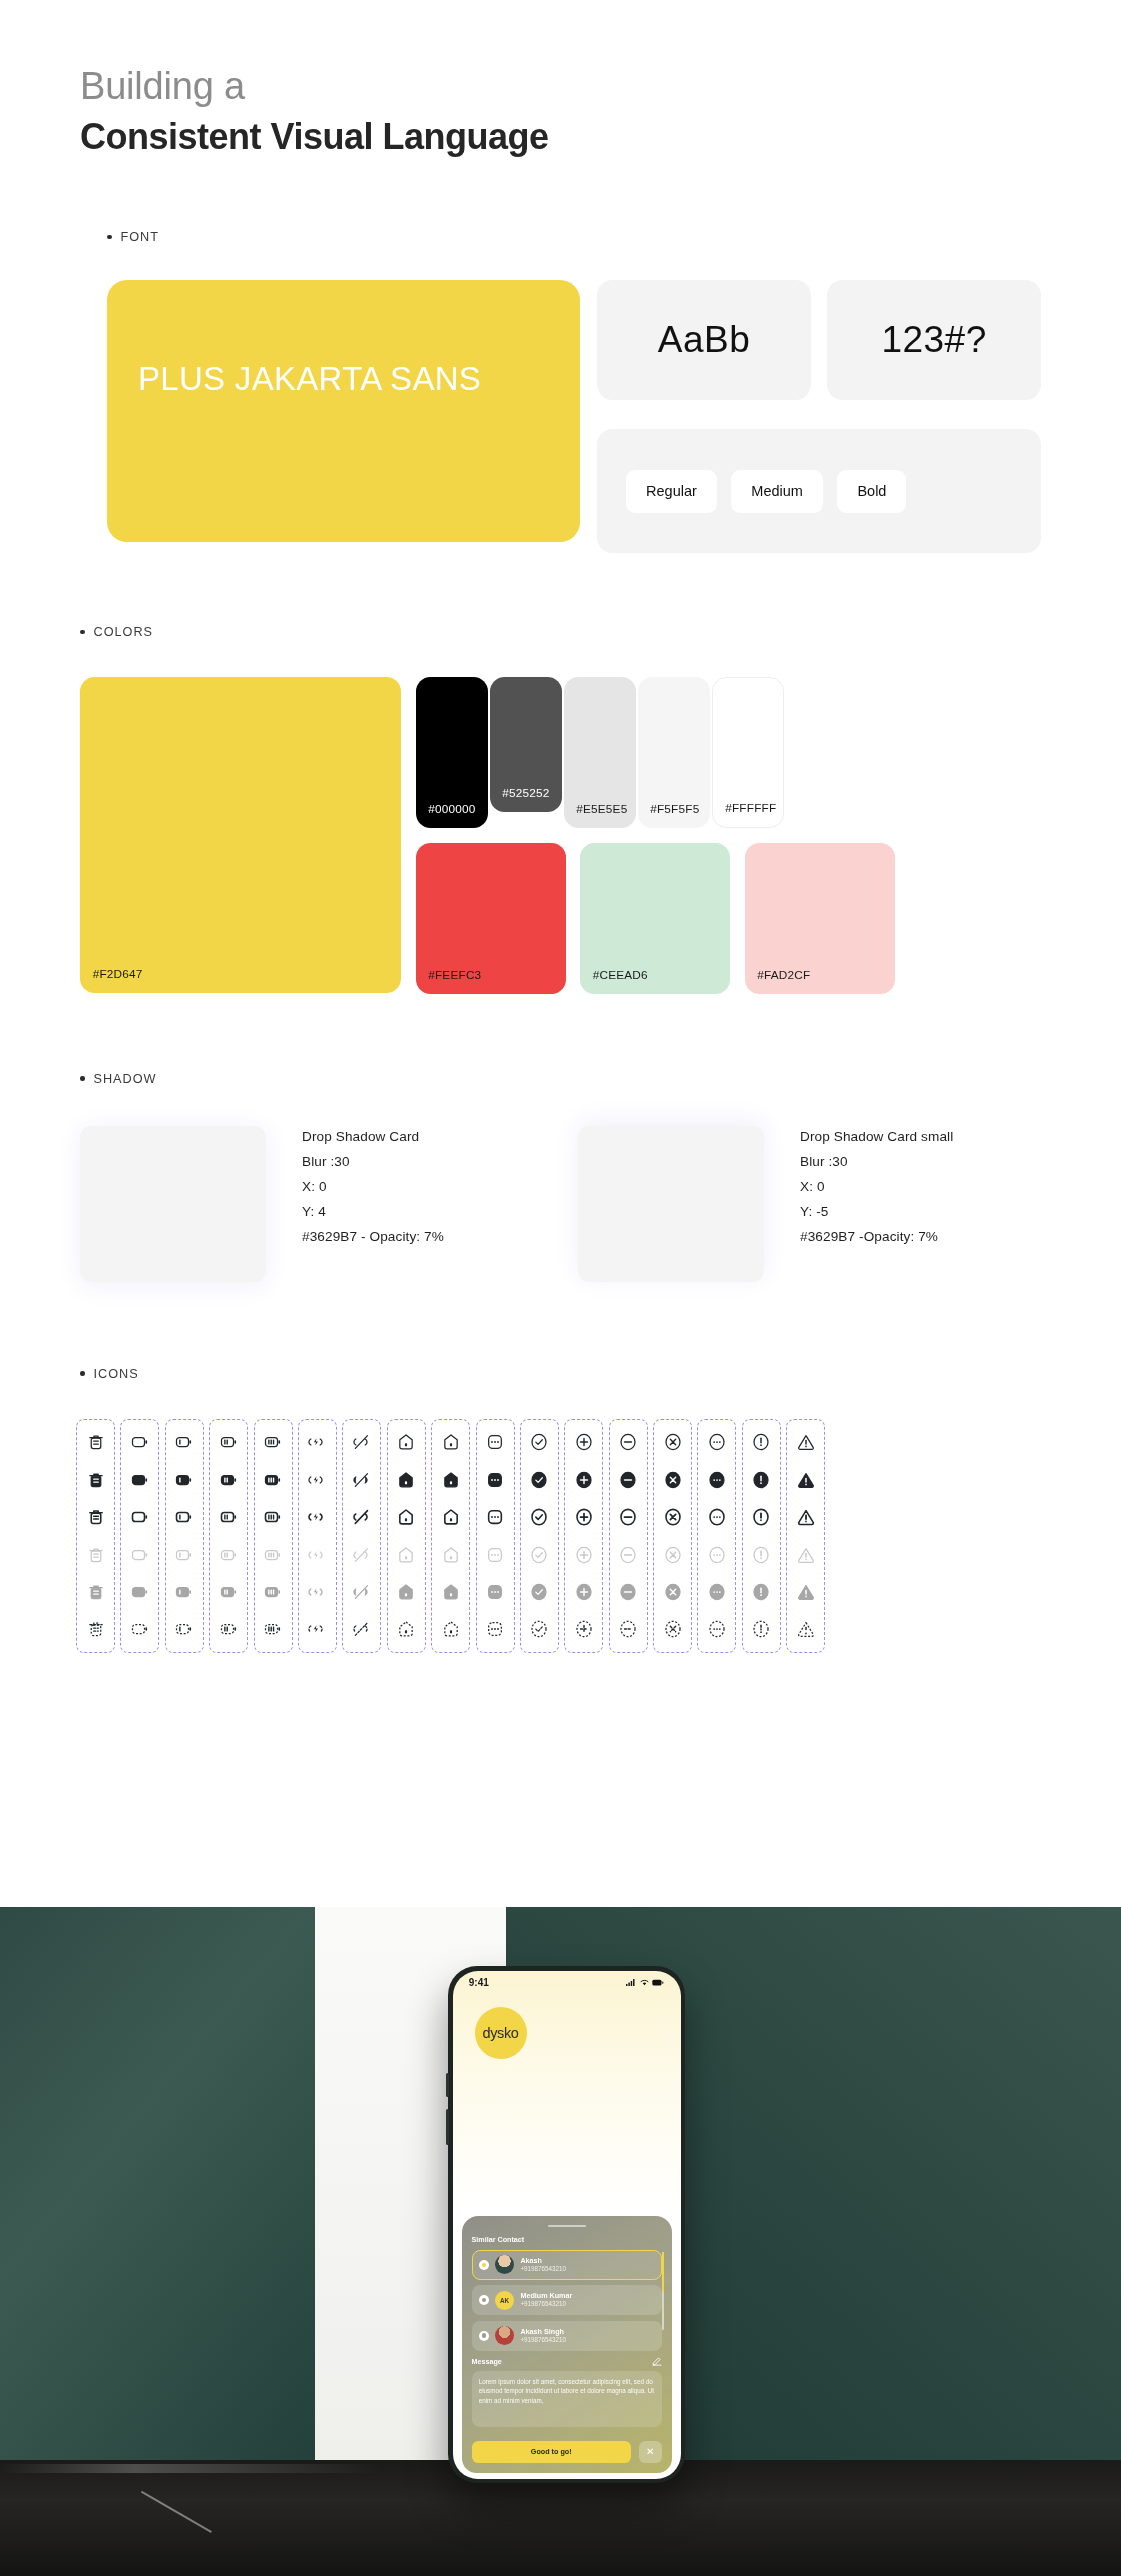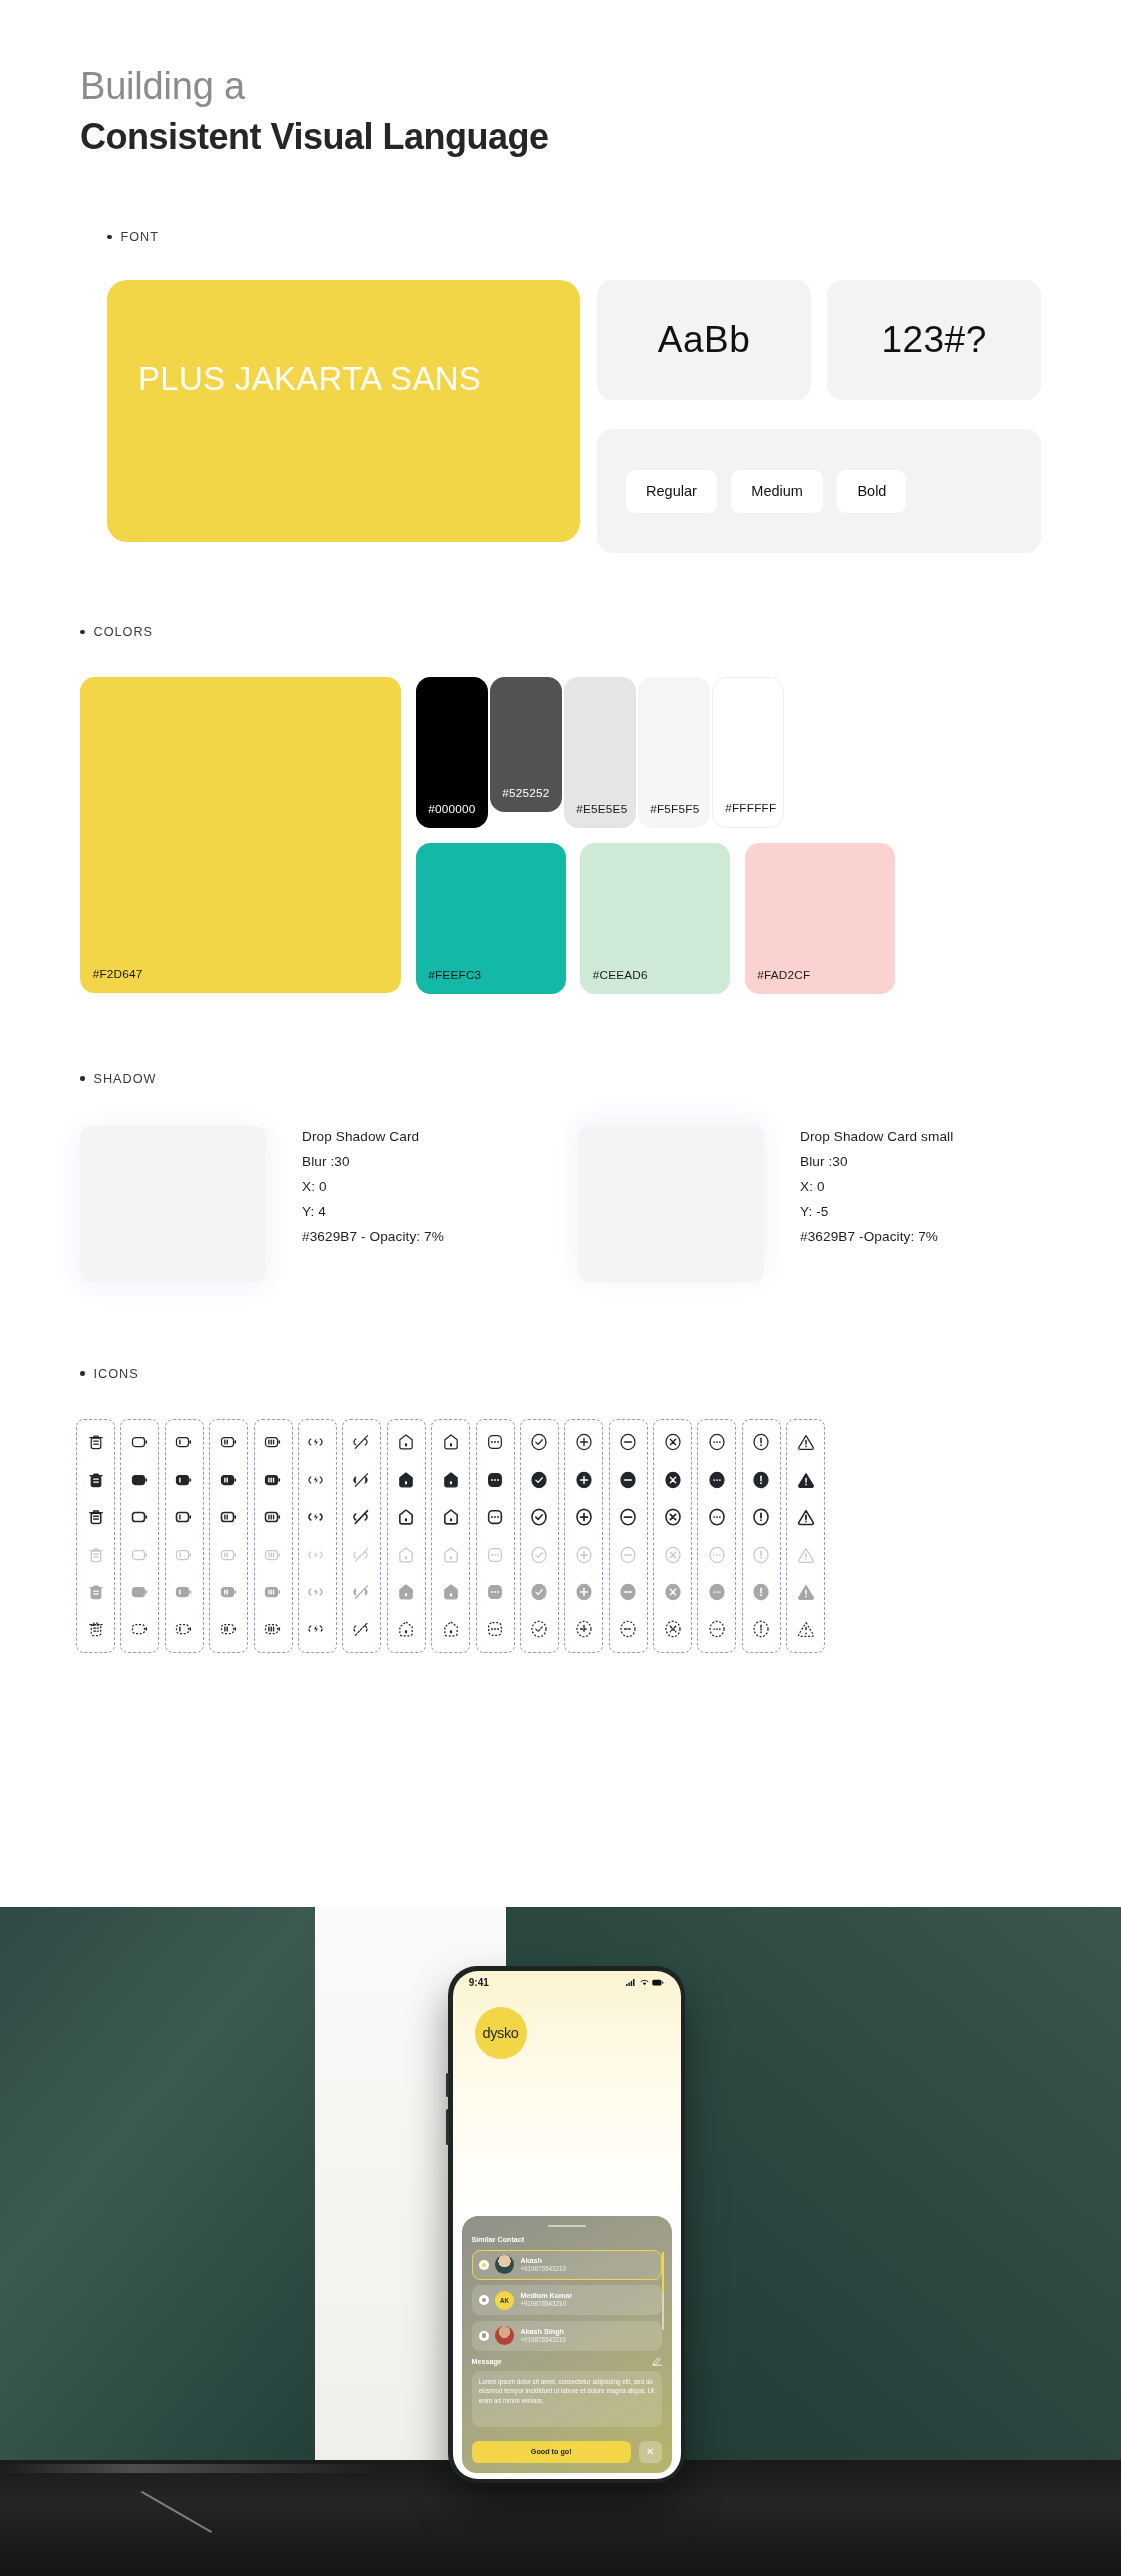--- a/index.html
+++ b/index.html
@@ -305,21 +305,21 @@
             <span class="hex">#E5E5E5</span>
           </div>
           <div class="swatch sw-f5">
             <span class="hex">#F5F5F5</span>
           </div>
           <div class="swatch sw-ff">
             <span class="hex">#FFFFFF</span>
           </div>
         </div>
         <div class="colors-bottom">
-          <div class="swatch sw-pastel" style="background:#14b8a6">
+          <div class="swatch sw-pastel" style="background:#ef4444">
             <span class="hex">#FEEFC3</span>
           </div>
           <div class="swatch sw-pastel" style="background:#CEEAD6">
             <span class="hex">#CEEAD6</span>
           </div>
           <div class="swatch sw-pastel" style="background:#FAD2CF">
             <span class="hex">#FAD2CF</span>
           </div>
         </div>
       </div>

